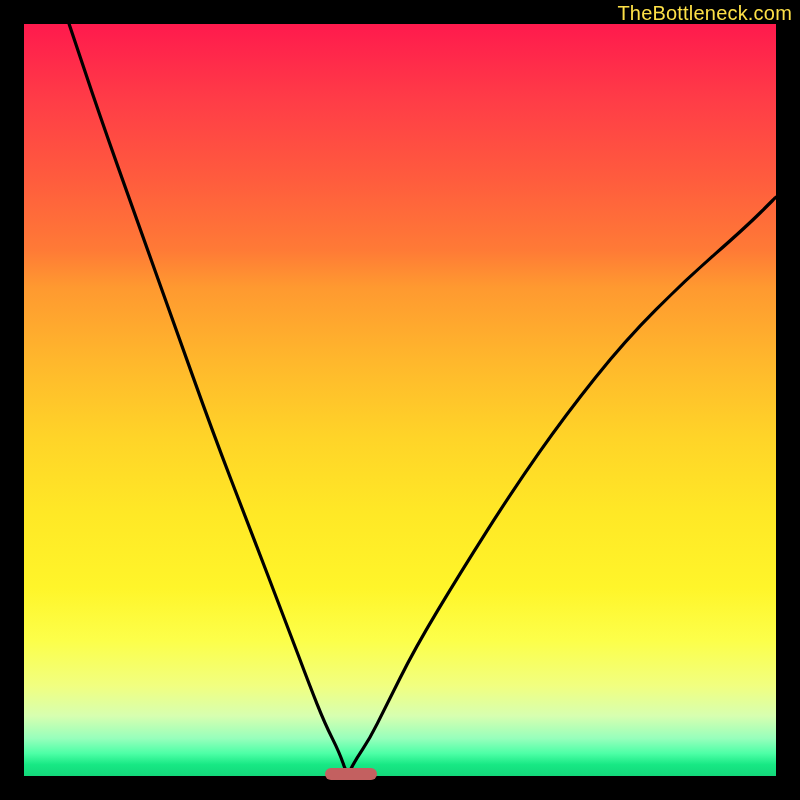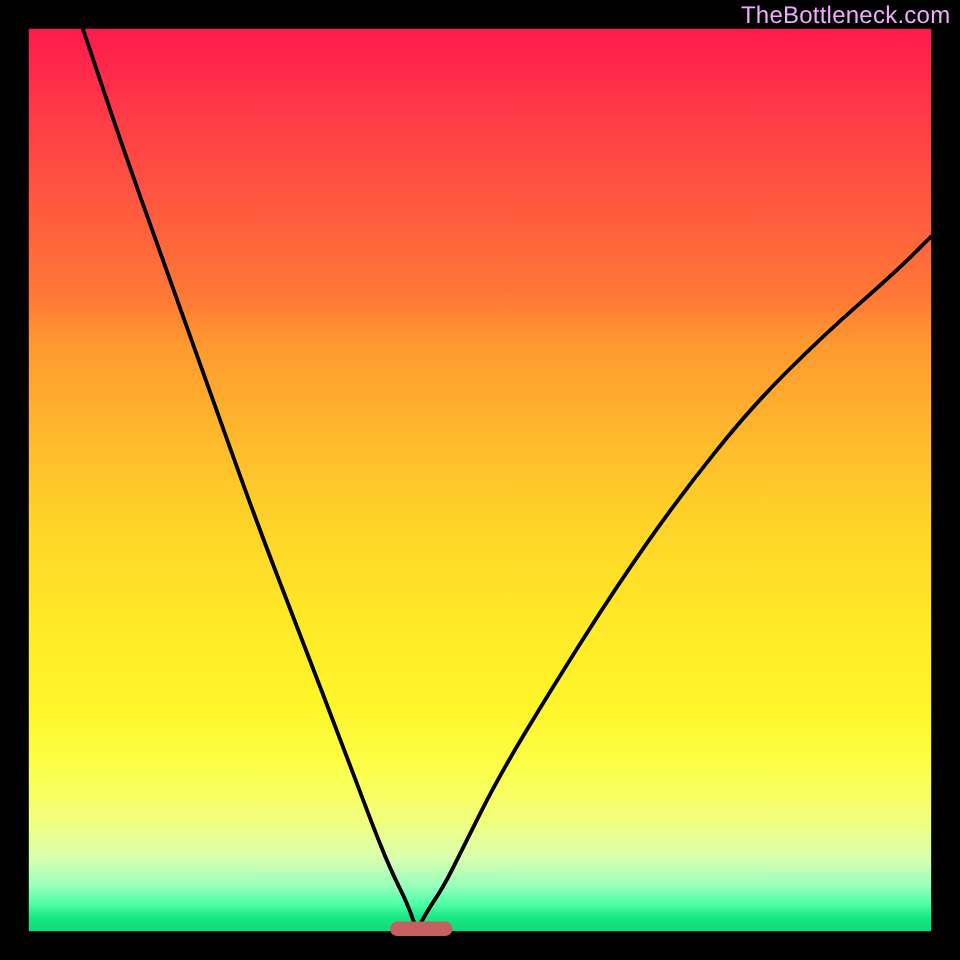--- a/index.html
+++ b/index.html
@@ -39,21 +39,21 @@
       #97ffbc 95%,
       #4dffa6 97%,
       #17e884 98.5%,
       #13d87a 100%
     );
   }
   .watermark {
     position: absolute;
     top: 2px;
     right: 8px;
-    color: #f0abfc;
+    color: #fde047;
     font-size: 20px;
     font-weight: 500;
     letter-spacing: 0.2px;
     z-index: 5;
   }
   svg.curve {
     position: absolute;
     left: 0;
     top: 0;
     width: 752px;

